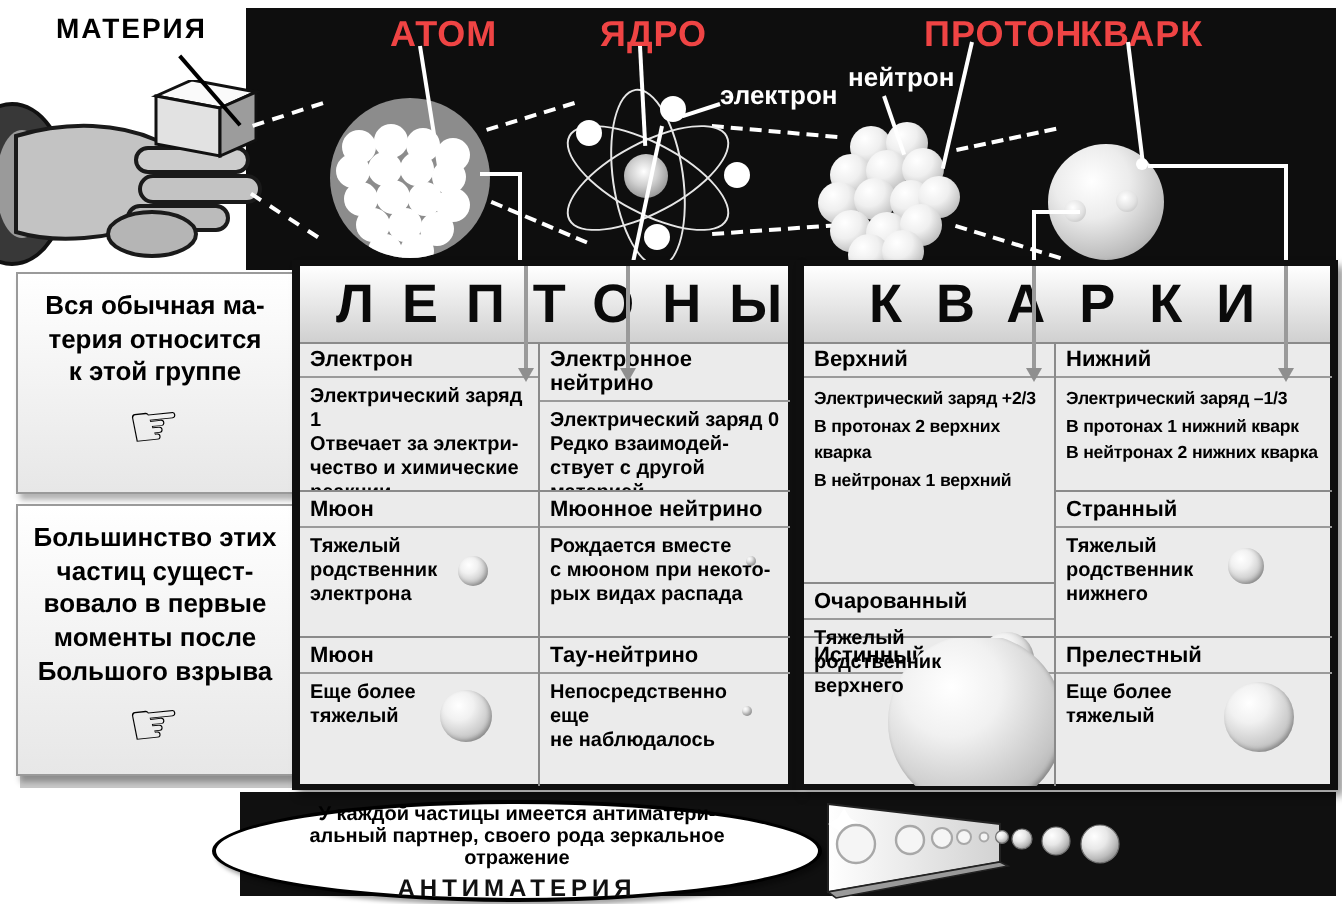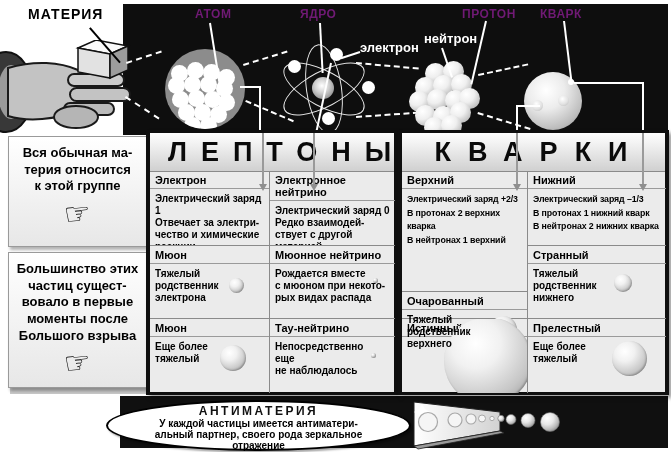--- a/index.html
+++ b/index.html
@@ -1,20 +1,20 @@
 <!DOCTYPE html>
 <html><head>
 <meta charset="utf-8">
 <style>
   html,body{margin:0;padding:0;background:#fff;font-family:"Liberation Sans",sans-serif;}
   #canvas{position:relative;width:671px;height:452px;background:#fff;overflow:hidden;}
   .abs{position:absolute;}
   
   #top-panel{left:123px;top:4px;width:545px;height:131px;background:#0e0e0e;}
-  .stage-label{color:#701a75;font-weight:bold;font-size:12px;letter-spacing:.5px;z-index:3;}
+  .stage-label{color:#ef4444;font-weight:bold;font-size:18px;letter-spacing:.5px;z-index:3;}
   .sub-label{color:#fff;font-weight:bold;font-size:13px;z-index:3;}
   #materia-label{left:28px;top:6px;color:#000;font-weight:bold;font-size:14px;letter-spacing:1px;}
   
   .ptr{position:absolute;height:2px;background:#fff;transform-origin:0 50%;z-index:3;}
   .ptr.black{background:#000;height:1.6px;}
   
   .dash{position:absolute;border-top:2.5px dashed #fff;transform-origin:0 0;z-index:2;}
   
   #atom-circle{left:165px;top:49px;width:80px;height:80px;border-radius:50%;background:#8c8c8c;overflow:hidden;z-index:2;}
   #atom-balls{position:absolute;left:6px;top:16px;width:17px;height:17px;border-radius:50%;background:#fff;
@@ -261,24 +261,24 @@
     <div class="cell bl bt" style="left:125px;top:185px;width:138px;height:74px;">
       <div class="cell-name">Прелестный</div>
       <div class="cell-desc">Еще более
 тяжелый</div>
       <div class="sphere" style="left:84px;top:22px;width:35px;height:35px;"></div>
     </div>
   </div>
 
   <div class="abs" id="bottom-bar"></div>
   <div class="abs" id="antimatter-oval">
-    <div id="antimatter-title">АНТИМАТЕРИЯ</div>
     <div id="antimatter-text">У каждой частицы имеется антиматери-
 альный партнер, своего рода зеркальное
 отражение</div>
+    <div id="antimatter-title">АНТИМАТЕРИЯ</div>
   </div>
   <svg class="abs" id="mirror-svg" width="162" height="52" viewBox="0 0 162 52">
     <defs>
       <radialGradient id="sg" cx="35%" cy="30%" r="75%">
         <stop offset="0%" stop-color="#ffffff"></stop>
           <stop offset="45%" stop-color="#e8e8e8"></stop>
         <stop offset="78%" stop-color="#bdbdbd"></stop>
           <stop offset="100%" stop-color="#8f8f8f"></stop>
       </radialGradient>
       <linearGradient id="mg" x1="0" y1="0" x2="1" y2="0">

